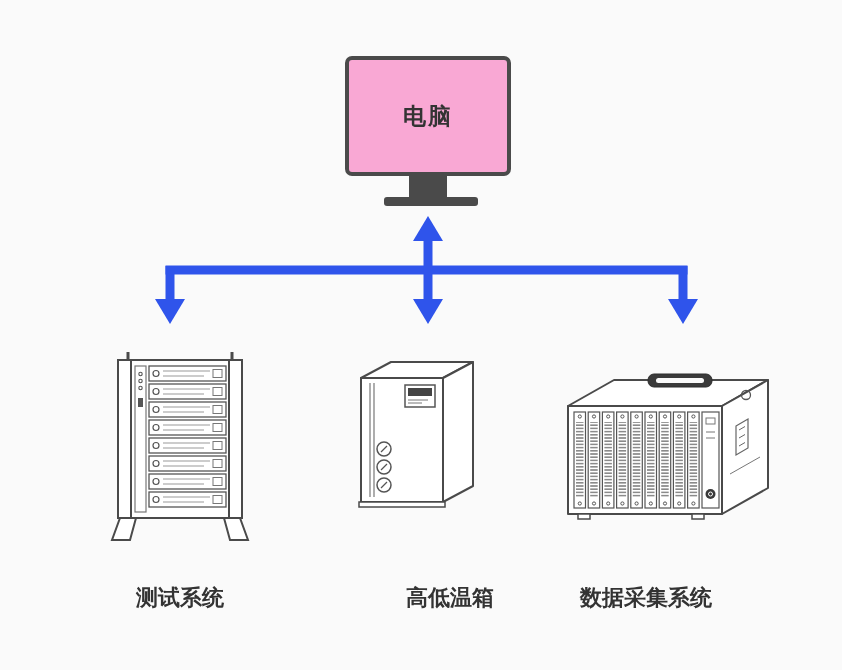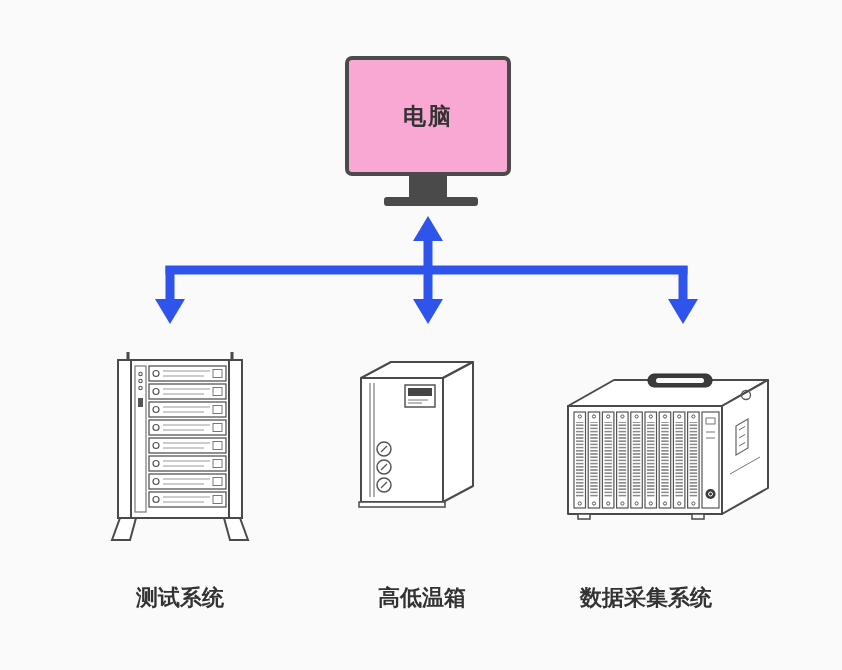--- a/index.html
+++ b/index.html
@@ -81,21 +81,21 @@
   .device-label {
     position: absolute;
     top: 551px;
     font-size: 22px;
     font-weight: 700;
     text-align: center;
     color: var(--label-text, #333);
     margin-top: 32px;
   }
   .label-test { left: 108px; width: 144px; }
-  .label-temp { left: 350px; width: 144px; }
+  .label-temp { left: 350px; width: 144px; text-align: right; }
   .label-daq  { left: 544px; width: 204px; }
 </style>
 </head>
 <body>
 
 <div class="stage">
 
   <div class="monitor-frame">
     <span class="monitor-label">电脑</span>
   </div>

